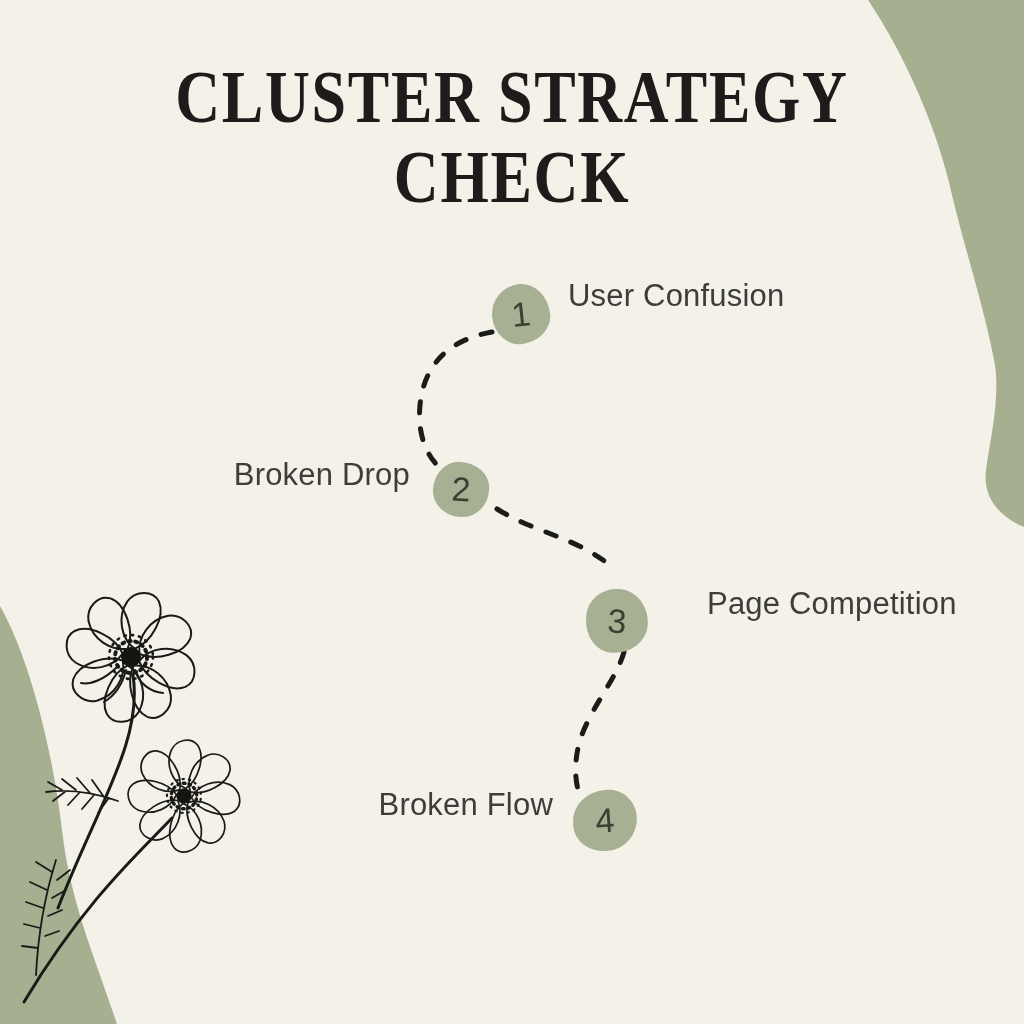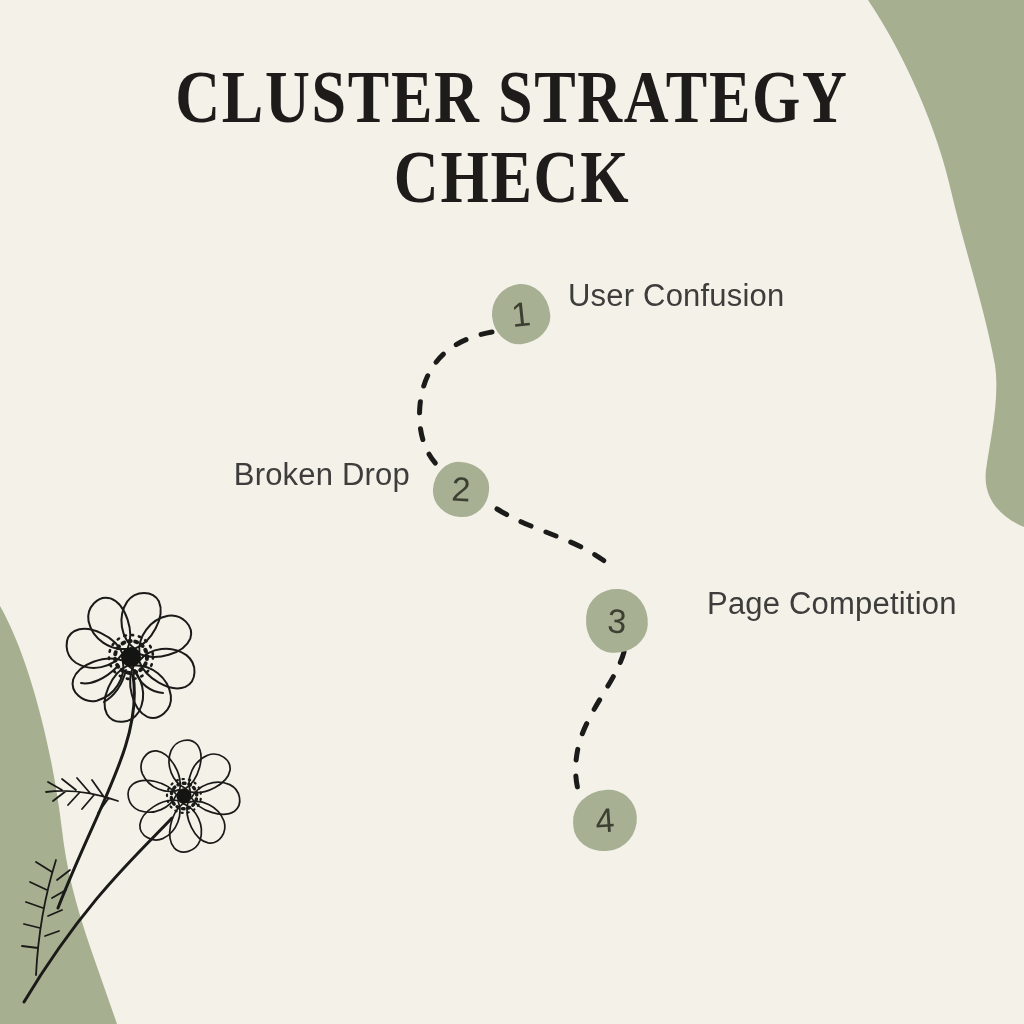--- a/index.html
+++ b/index.html
@@ -123,14 +123,15 @@
   <div class="node node-3">
     <span class="node-num">3</span>
   </div>
   <div class="node node-4">
     <span class="node-num">4</span>
   </div>
 
   <div class="label label-1">User Confusion</div>
   <div class="label label-2">Broken Drop</div>
   <div class="label label-3">Page Competition</div>
+  <div class="label label-4">Broken Flow</div>
 
 </div>
 
 </body></html>

